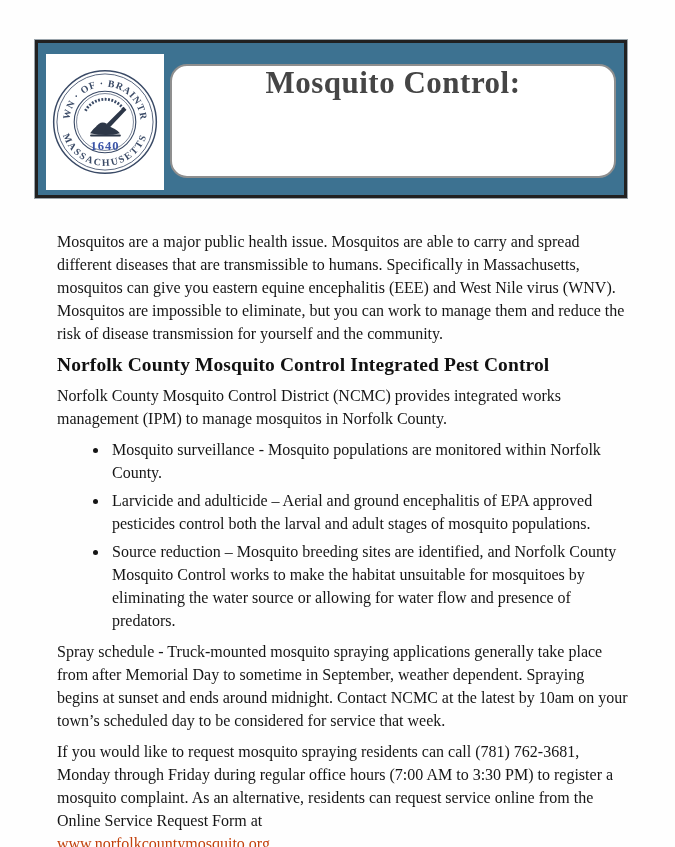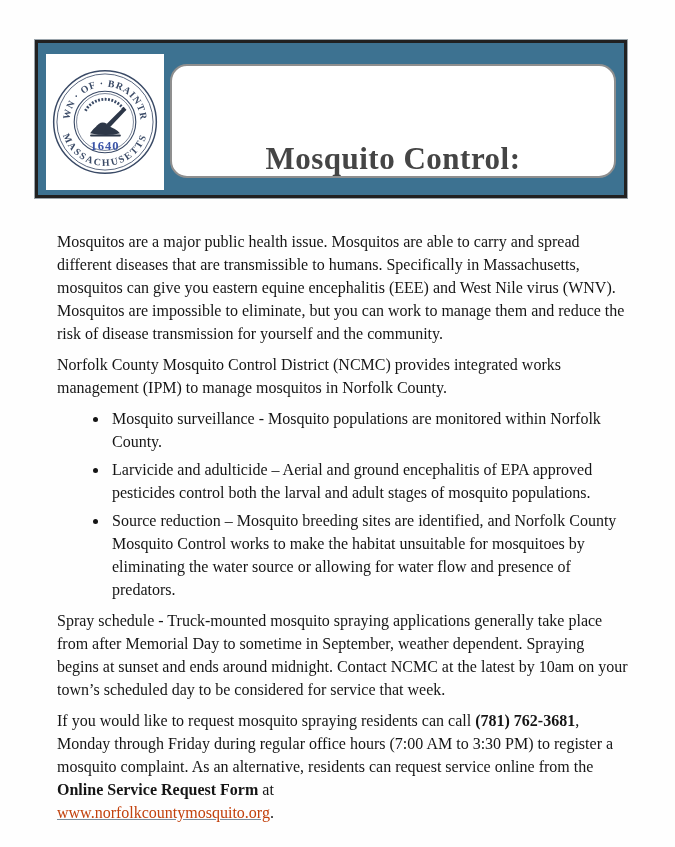--- a/index.html
+++ b/index.html
@@ -29,21 +29,21 @@
   }
   .seal-box svg { display: block; }
   .title-box {
     position: absolute; left: 132px; top: 21px;
     width: 446px; height: 114px;
     background: #ffffff;
     border: 2px solid #8f8f8f;
     border-radius: 17px;
     box-sizing: border-box;
     display: flex; flex-direction: column;
-    align-items: center; justify-content: flex-end;
+    align-items: center; justify-content: flex-start;
     gap: 9px;
   }
   .title-line {
     font-family: "Liberation Serif", serif;
     font-weight: bold;
     font-size: 31px;
     letter-spacing: 0.5px;
     line-height: 1.1;
     white-space: nowrap;
   }
@@ -68,21 +68,21 @@
   }
   ul.ipm-list {
     margin: 0 0 8px 0;
     padding-left: 47px;
   }
   ul.ipm-list li {
     padding-left: 3px;
     margin: 5px;
     line-height: 23px;
   }
-  .b { font-weight: bold; }
+  .b { font-weight: normal; }
   .doc-link {
     color: #c2410c;
     text-decoration: underline;
     text-decoration-color: #7b8d9b;
     cursor: pointer;
   }
 
   
   .seal-arc-text { font-family: "Liberation Serif", serif; font-weight: bold; fill: #3a4a66; }
   .seal-year { font-family: "Liberation Serif", serif; font-weight: bold; fill: #3c55a8; letter-spacing: 1px; }
@@ -132,20 +132,21 @@
 
     <div class="title-box">
       <div class="title-line l1">Mosquito Control:</div>
     </div>
   </div>
 
   <div class="body-content">
 
     <p>Mosquitos are a major public health issue. Mosquitos are able to carry and spread different diseases that are transmissible to humans. Specifically in Massachusetts, mosquitos can give you eastern equine encephalitis (EEE) and West Nile virus (WNV). Mosquitos are impossible to eliminate, but you can work to manage them and reduce the risk of disease transmission for yourself and the community.</p>
 
+    <div class="section-heading">Norfolk County Mosquito Control Integrated Pest Control</div>
 
     <p>Norfolk County Mosquito Control District (NCMC) provides integrated works management (IPM) to manage mosquitos in Norfolk County.</p>
 
     <ul class="ipm-list">
       <li>Mosquito surveillance - Mosquito populations are monitored within Norfolk County.</li>
       <li>Larvicide and adulticide – Aerial and ground encephalitis of EPA approved pesticides control both the larval and adult stages of mosquito populations.</li>
       <li>Source reduction – Mosquito breeding sites are identified, and Norfolk County Mosquito Control works to make the habitat unsuitable for mosquitoes by eliminating the water source or allowing for water flow and presence of predators.</li>
     </ul>
 
     <p>Spray schedule - Truck-mounted mosquito spraying applications generally take place from after Memorial Day to sometime in September, weather dependent. Spraying begins at sunset and ends around midnight. Contact NCMC at the latest by 10am on your town’s scheduled day to be considered for service that week.</p>

